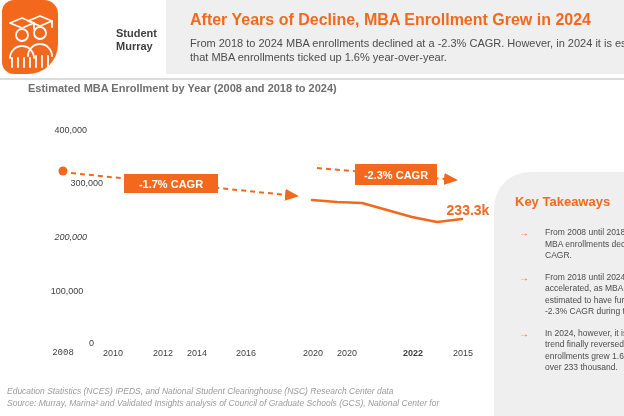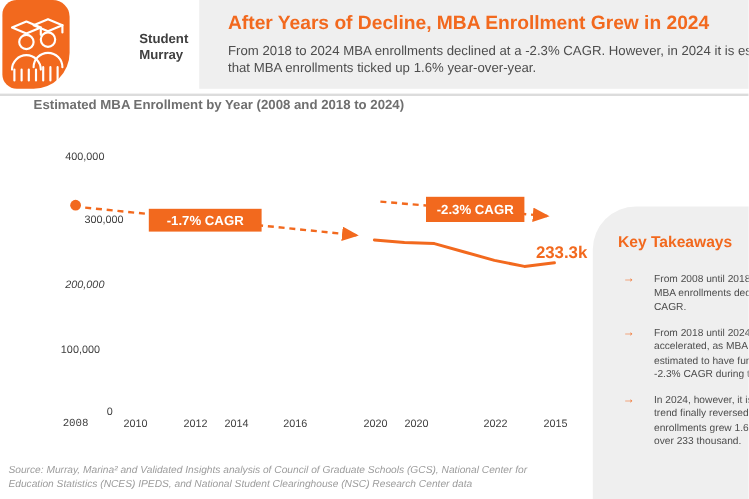--- a/index.html
+++ b/index.html
@@ -100,21 +100,21 @@
   <div class="ytick" style="left:18px; top:286px;text-align:center;">100,000</div>
   <div class="ytick" style="left:25px; top:338px;">0</div>
 
   <div class="xtick" style="left:43px;font-family:Liberation Mono, monospace;">2008</div>
   <div class="xtick" style="left:93px;">2010</div>
   <div class="xtick" style="left:143px;">2012</div>
   <div class="xtick" style="left:177px;">2014</div>
   <div class="xtick" style="left:226px;">2016</div>
   <div class="xtick" style="left:293px;">2020</div>
   <div class="xtick" style="left:327px;">2020</div>
-  <div class="xtick" style="left:393px;">2022</div>
+  <div class="xtick" style="left:393px;font-weight:bold;">2022</div>
   <div class="xtick" style="left:443px;">2015</div>
 
   <svg class="plot" width="624" height="416" viewBox="0 0 624 416">
     <defs>
       <marker id="arw" markerWidth="8" markerHeight="8" refX="6" refY="3" orient="auto">
         <path d="M0,0 L7,3 L0,6 Z" fill="#F2691E"></path>
       </marker>
     </defs>
     <line class="dash" x1="71" y1="173" x2="297" y2="196" marker-end="url(#arw)"></line>
     <line class="dash" x1="317" y1="168" x2="456" y2="180" marker-end="url(#arw)"></line>
@@ -153,17 +153,17 @@
           <div>In 2024, however, it is estimated the</div>
           <div>trend finally reversed, as MBA</div>
           <div>enrollments grew 1.6% year-over-year to</div>
           <div>over 233 thousand.</div>
         </div>
       </div>
     </div>
   </div>
 
   <div class="source">
+    <div>Education Statistics (NCES) IPEDS, and National Student Clearinghouse (NSC) Research Center data</div>
     <div>Source: Murray, Marina² and Validated Insights analysis of Council of Graduate Schools (GCS), National Center for</div>
-    <div>Education Statistics (NCES) IPEDS, and National Student Clearinghouse (NSC) Research Center data</div>
   </div>
 
 </div>
 
 </body></html>

